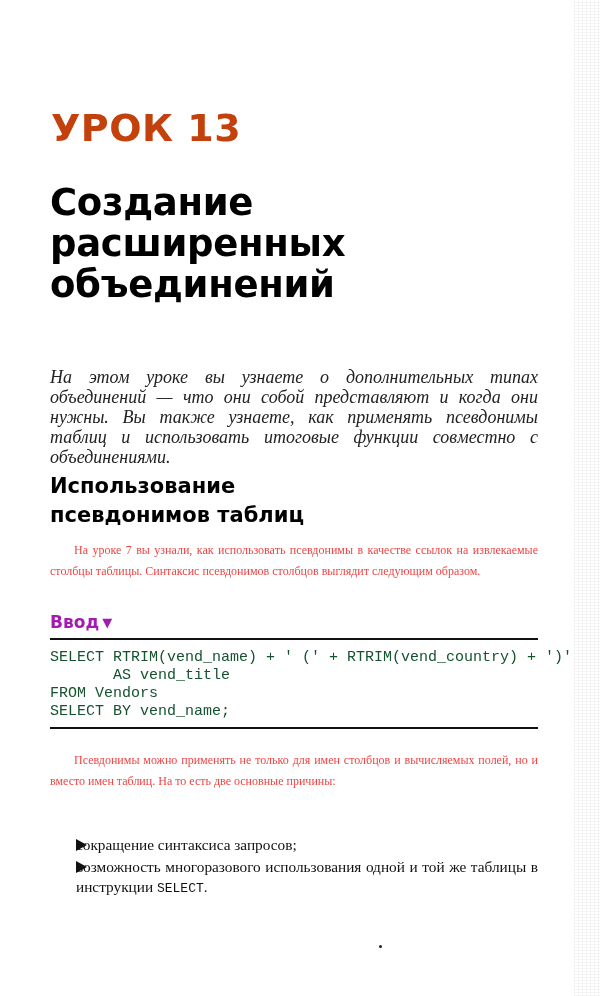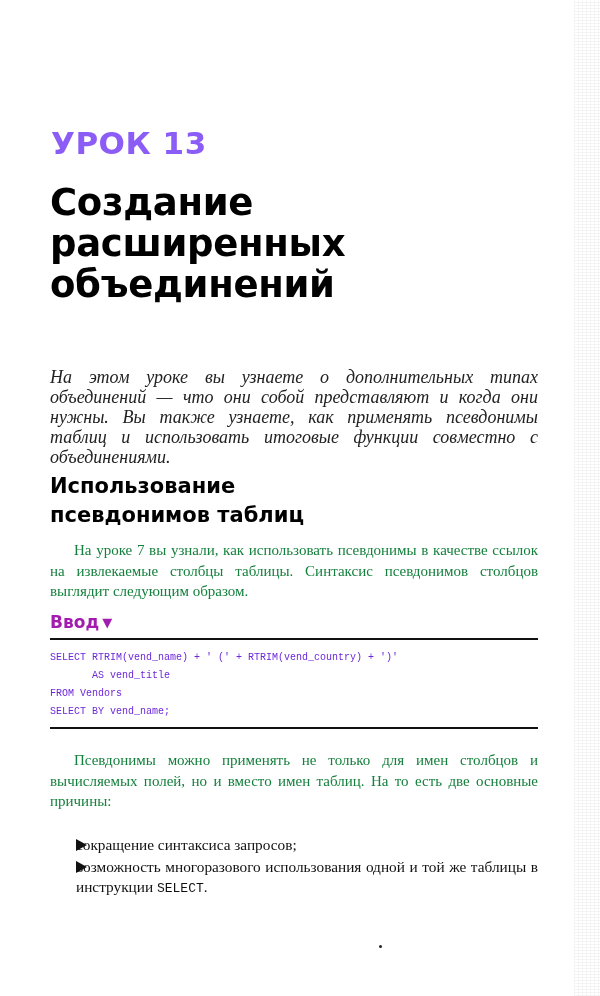--- a/index.html
+++ b/index.html
@@ -21,26 +21,26 @@
       width: 26px;
       height: 996px;
       background:
         repeating-linear-gradient(0deg, rgba(0,0,0,0.05) 0 1px, transparent 1px 3px),
         repeating-linear-gradient(90deg, rgba(0,0,0,0.04) 0 1px, transparent 1px 4px);
       opacity: 0.8;
     }
     .lesson-label {
       position: absolute;
       left: 51px;
-      top: 128px;
-      font-family: "DejaVu Sans", sans-serif;
-      font-weight: bold;
-      font-size: 31px;
+      top: 109px;
+      font-family: "DejaVu Sans", sans-serif;
+      font-weight: bold;
+      font-size: 38px;
       letter-spacing: 0.5px;
-      color: #8b5cf6;
+      color: #c2410c;
       line-height: 1;
     }
     .chapter-title {
       position: absolute;
       left: 50px;
       top: 182px;
       width: 400px;
       font-family: "DejaVu Sans", sans-serif;
       font-weight: bold;
       font-size: 37px;
@@ -69,25 +69,25 @@
       font-weight: bold;
       font-size: 21px;
       line-height: 29px;
       color: #000;
     }
     .para {
       position: absolute;
       left: 50px;
       width: 488px;
       font-family: "Liberation Serif", serif;
-      font-size: 15px;
+      font-size: 12px;
       line-height: 20.5px;
       text-align: justify;
       text-indent: 24px;
-      color: #15803d;
+      color: #ef4444;
     }
     .para1 { top: 540px; }
     .para2 { top: 750px; }
     .input-label {
       position: absolute;
       left: 50px;
       top: 614px;
       font-family: "DejaVu Sans", sans-serif;
       font-weight: bold;
       font-size: 17px;
@@ -108,24 +108,24 @@
       background: #111;
     }
     .rule-top { top: 638px; }
     .rule-bottom { top: 727px; }
     .code {
       position: absolute;
       left: 50px;
       top: 649px;
       width: 490px;
       font-family: "Liberation Mono", monospace;
-      font-size: 10px;
+      font-size: 15px;
       line-height: 18px;
       white-space: pre;
-      color: #6d28d9;
+      color: #14532d;
     }
     .code-line { display: block; }
     .bullets {
       position: absolute;
       left: 76px;
       top: 835px;
       width: 462px;
       margin: 0;
       padding: 0;
       list-style: none;

